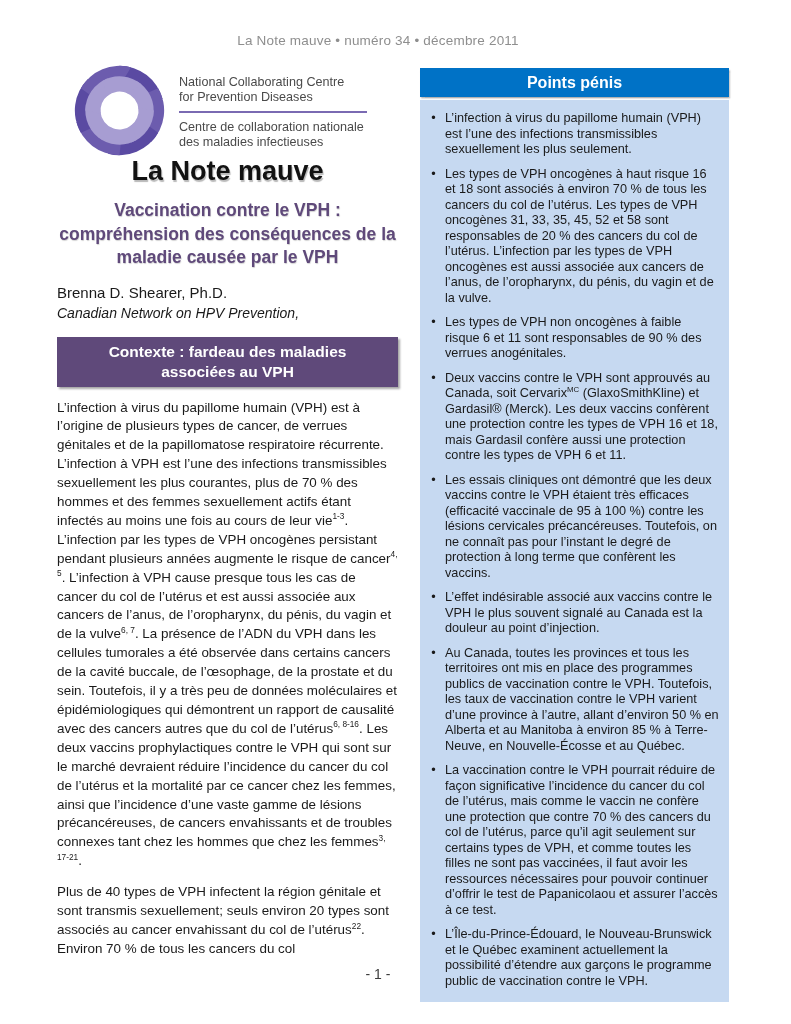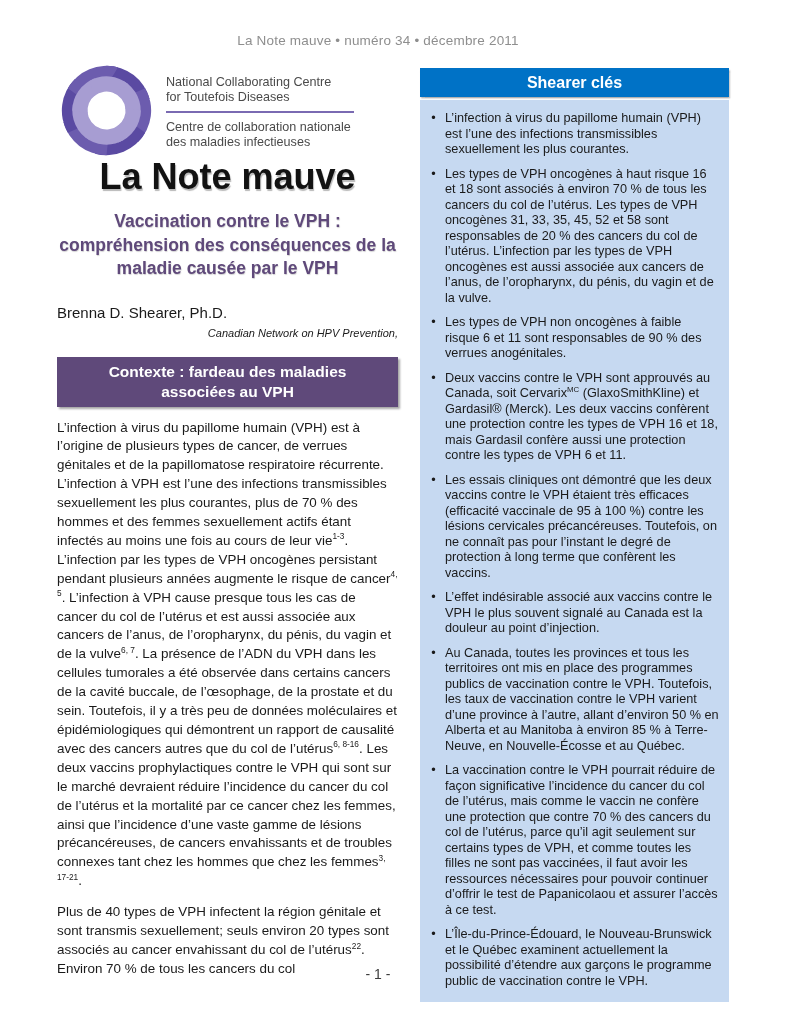--- a/index.html
+++ b/index.html
@@ -2,32 +2,32 @@
 <html><head>
 <meta charset="utf-8">
 <style>
   html,body{margin:0;padding:0;background:#ffffff;}
   .page{position:relative;width:756px;height:1024px;background:#ffffff;
         font-family:"Liberation Sans",sans-serif;color:#1a1a1a;overflow:hidden;}
 
   .runhead{position:absolute;top:33px;left:0;width:100%;text-align:center;
            font-size:13.5px;color:#8e8e8e;letter-spacing:.2px;}
 
-  .logo{position:absolute;top:63px;left:59px;display:flex;align-items:flex-start;gap:12px;}
+  .logo{position:absolute;top:63px;left:72px;display:flex;align-items:flex-start;gap:12px;}
   .logo svg{width:95px;height:95px;flex:0 0 auto;}
   .logo-text{padding-top:12px;font-size:12.6px;line-height:14.6px;color:#4a4a4a;}
   .logo-divider{height:2px;background:#7a6ab2;margin:7px 0 7px;width:188px;}
 
   .leftcol{position:absolute;left:57px;top:156px;width:341px;}
-  .title{font-size:36px;font-weight:bold;text-align:center;color:#121212;margin:0 0 12px;
+  .title{font-size:27px;font-weight:bold;text-align:center;color:#121212;margin:0 0 12px;
          text-shadow:1px 1.5px 1px rgba(0,0,0,.28);}
   .subtitle{font-size:17.5px;line-height:23.5px;font-weight:bold;color:#5F497A;
-            text-align:center;margin:0 0 23px;text-shadow:.5px 1px 1px rgba(0,0,0,.18);}
+            text-align:center;margin:0 0 14px;text-shadow:.5px 1px 1px rgba(0,0,0,.18);}
   .author{font-size:15px;text-align:left;margin:0 0 4px;}
-  .affil{font-size:11px;line-height:17px;font-style:italic;text-align:right;margin:0 0 15px;}
+  .affil{font-size:14px;line-height:17px;font-style:italic;text-align:left;margin:0 0 15px;}
 
   .banner{background:#5F497A;color:#ffffff;font-weight:bold;font-size:15.5px;line-height:20px;
           text-align:center;padding:5px 8px;box-shadow:1.5px 2px 2px rgba(0,0,0,.35);}
   .banner-inner{display:block;max-width:282px;margin:0 auto;}
 
   .bodytext p{font-size:13.4px;line-height:18.9px;margin:12px 0 0;}
   sup{font-size:.62em;vertical-align:super;line-height:0;margin-top:27px;}
 
   .sidebar{position:absolute;left:420px;top:68px;width:309px;}
   .sidebar-header{background:#0072C6;color:#ffffff;font-weight:bold;font-size:16px;
@@ -63,21 +63,21 @@
       <use href="#petalA" transform="rotate(300 50 50)" fill="#6c5cae"></use>
       <use href="#petalB" transform="rotate(30 50 50)" fill="#a79dd2"></use>
       <use href="#petalB" transform="rotate(90 50 50)" fill="#a79dd2"></use>
       <use href="#petalB" transform="rotate(150 50 50)" fill="#a79dd2"></use>
       <use href="#petalB" transform="rotate(210 50 50)" fill="#a79dd2"></use>
       <use href="#petalB" transform="rotate(270 50 50)" fill="#a79dd2"></use>
       <use href="#petalB" transform="rotate(330 50 50)" fill="#a79dd2"></use>
     </svg>
     <div class="logo-text">
       <div>National Collaborating Centre</div>
-      <div>for Toutefois Diseases</div>
+      <div>for Prevention Diseases</div>
       <div class="logo-divider"></div>
       <div>Centre de collaboration nationale</div>
       <div>des maladies infectieuses</div>
     </div>
   </div>
 
   <div class="leftcol">
     <div class="title">La Note mauve</div>
     <div class="subtitle">Vaccination contre le VPH : compréhension des conséquences de la maladie causée par le VPH</div>
     <div class="author">Brenna D. Shearer, Ph.D.</div>
@@ -89,26 +89,26 @@
       <span class="banner-inner">Contexte : fardeau des maladies associées au VPH</span>
     </div>
 
     <div class="bodytext">
       <p>L’infection à virus du papillome humain (VPH) est à l’origine de plusieurs types de cancer, de verrues génitales et de la papillomatose respiratoire récurrente. L’infection à VPH est l’une des infections transmissibles sexuellement les plus courantes, plus de 70 % des hommes et des femmes sexuellement actifs étant infectés au moins une fois au cours de leur vie<sup>1-3</sup>. L’infection par les types de VPH oncogènes persistant pendant plusieurs années augmente le risque de cancer<sup>4, 5</sup>. L’infection à VPH cause presque tous les cas de cancer du col de l’utérus et est aussi associée aux cancers de l’anus, de l’oropharynx, du pénis, du vagin et de la vulve<sup>6, 7</sup>. La présence de l’ADN du VPH dans les cellules tumorales a été observée dans certains cancers de la cavité buccale, de l’œsophage, de la prostate et du sein. Toutefois, il y a très peu de données moléculaires et épidémiologiques qui démontrent un rapport de causalité avec des cancers autres que du col de l’utérus<sup>6, 8-16</sup>. Les deux vaccins prophylactiques contre le VPH qui sont sur le marché devraient réduire l’incidence du cancer du col de l’utérus et la mortalité par ce cancer chez les femmes, ainsi que l’incidence d’une vaste gamme de lésions précancéreuses, de cancers envahissants et de troubles connexes tant chez les hommes que chez les femmes<sup>3, 17-21</sup>.</p>
       <p>Plus de 40 types de VPH infectent la région génitale et sont transmis sexuellement; seuls environ 20 types sont associés au cancer envahissant du col de l’utérus<sup>22</sup>. Environ 70 % de tous les cancers du col</p>
     </div>
   </div>
 
   <div class="sidebar">
-    <div class="sidebar-header">Shearer clés</div>
+    <div class="sidebar-header">Points pénis</div>
     <div class="sidebar-body">
       <ul>
         <li>
             <span class="blt">•</span>
-            <span>L’infection à virus du papillome humain (VPH) est l’une des infections transmissibles sexuellement les plus courantes.</span>
+            <span>L’infection à virus du papillome humain (VPH) est l’une des infections transmissibles sexuellement les plus seulement.</span>
           </li>
         <li>
             <span class="blt">•</span>
             <span>Les types de VPH oncogènes à haut risque 16 et 18 sont associés à environ 70 % de tous les cancers du col de l’utérus. Les types de VPH oncogènes 31, 33, 35, 45, 52 et 58 sont responsables de 20 % des cancers du col de l’utérus. L’infection par les types de VPH oncogènes est aussi associée aux cancers de l’anus, de l’oropharynx, du pénis, du vagin et de la vulve.</span>
           </li>
         <li>
             <span class="blt">•</span>
             <span>Les types de VPH non oncogènes à faible risque 6 et 11 sont responsables de 90 % des verrues anogénitales.</span>
           </li>
         <li>

